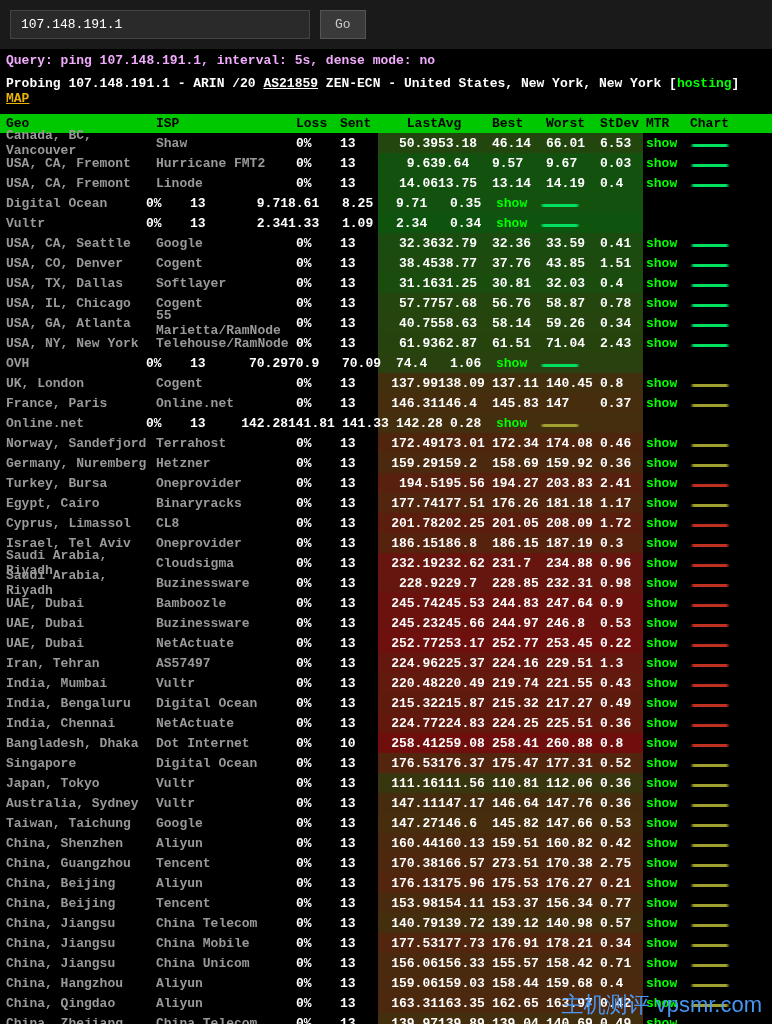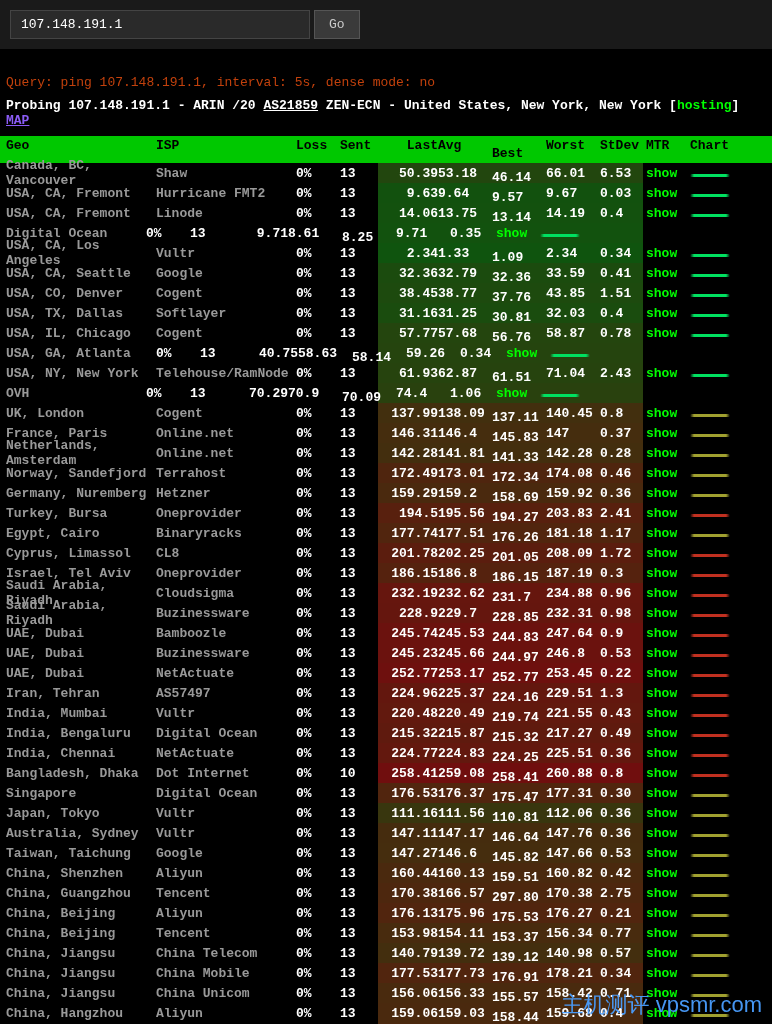--- a/index.html
+++ b/index.html
@@ -8,21 +8,21 @@
       color: #fff;
       font-family: 'Courier New', monospace;
       font-size: 13px;
       width: 772px;
       overflow-x: hidden;
     }
     .top-bar {
       background: #1a1a1a;
       padding: 10px;
       display: flex;
-      gap: 4px;
+      gap: 10px;
       align-items: center;
     }
     .ip-input {
       background: #2a2a2a;
       border: 1px solid #444;
       color: #fff;
       padding: 6px 10px;
       font-family: inherit;
       font-size: 13px;
       width: 300px;
@@ -30,53 +30,53 @@
     .go-btn {
       background: #3a3a3a;
       border: 1px solid #555;
       color: #ccc;
       padding: 6px 14px;
       font-family: inherit;
       font-size: 13px;
       cursor: pointer;
     }
     .query-line {
-      padding: 26px 6px 4px 6px;
-      color: #c2410c;
-      font-weight: normal;
+      padding: 4px 6px 4px 6px;
+      color: #f0abfc;
+      font-weight: bold;
     }
     .probe-line {
       padding: 4px 6px 8px 6px;
       color: #fff;
       font-weight: bold;
     }
     .probe-line .hosting { color: #00ff00; }
     .probe-line .asn { text-decoration: underline; text-align: center; }
-    .probe-line .map-link { color: #8b5cf6; text-decoration: underline; }
+    .probe-line .map-link { color: #eab308; text-decoration: underline; }
     .header-row {
       background: #00c800;
       color: #000;
       display: flex;
       padding: 2px 6px;
       font-weight: bold;
     }
     .data-row {
       display: flex;
       padding: 1px 6px;
       align-items: center;
       position: relative;
       height: 20px;
     }
     .c-geo { width: 150px; flex-shrink: 0; }
     .c-isp { width: 140px; flex-shrink: 0; }
     .c-loss { width: 44px; flex-shrink: 0; text-align: left; }
     .c-sent { width: 44px; flex-shrink: 0; text-align: left; }
     .c-last { width: 54px; flex-shrink: 0; text-align: right; }
     .c-avg { width: 54px; flex-shrink: 0; text-align: left; }
-    .c-best { width: 54px; flex-shrink: 0; text-align: left; margin-top: 8px; }
+    .c-best { width: 54px; flex-shrink: 0; text-align: left; }
     .c-worst { width: 54px; flex-shrink: 0; text-align: left; }
     .c-stdev { width: 46px; flex-shrink: 0; text-align: left; }
     .c-mtr { width: 44px; flex-shrink: 0; color: #00ff00; }
     .c-chart { width: 48px; flex-shrink: 0; }
     .data-row .c-geo, .data-row .c-isp { color: #999; font-weight: bold; }
     .data-row .c-loss, .data-row .c-sent { color: #fff; font-weight: bold; }
     .data-row .c-last, .data-row .c-avg, .data-row .c-best, .data-row .c-worst, .data-row .c-stdev { font-weight: bold; }
     .heat-bg {
       position: absolute;
       left: 378px;
@@ -180,21 +180,20 @@
       <div class="c-last">9.71</div>
       <div class="c-avg">8.61</div>
       <div class="c-best">8.25</div>
       <div class="c-worst">9.71</div>
       <div class="c-stdev">0.35</div>
       <div class="c-mtr"><span class="mtr-link">show</span></div>
       <div class="c-chart"><span class="spark" style="background: linear-gradient(90deg, transparent 0%, rgb(0, 224, 96) 10%, rgb(0, 224, 96) 90%, transparent 100%); height: 3px; border-radius: 2px;"></span></div>
     </div>
     <div class="data-row">
       <div class="heat-bg" style="background: rgba(21, 119, 20, 0.7);"></div>
-      <div class="c-geo">USA, CA, Los Angeles</div>
       <div class="c-isp">Vultr</div>
       <div class="c-loss">0%</div>
       <div class="c-sent">13</div>
       <div class="c-last">2.34</div>
       <div class="c-avg">1.33</div>
       <div class="c-best">1.09</div>
       <div class="c-worst">2.34</div>
       <div class="c-stdev">0.34</div>
       <div class="c-mtr"><span class="mtr-link">show</span></div>
       <div class="c-chart"><span class="spark" style="background: linear-gradient(90deg, transparent 0%, rgb(0, 224, 96) 10%, rgb(0, 224, 96) 90%, transparent 100%); height: 3px; border-radius: 2px;"></span></div>
@@ -251,20 +250,21 @@
       <div class="c-avg">57.68</div>
       <div class="c-best">56.76</div>
       <div class="c-worst">58.87</div>
       <div class="c-stdev">0.78</div>
       <div class="c-mtr"><span class="mtr-link">show</span></div>
       <div class="c-chart"><span class="spark" style="background: linear-gradient(90deg, transparent 0%, rgb(0, 224, 96) 10%, rgb(0, 224, 96) 90%, transparent 100%); height: 3px; border-radius: 2px;"></span></div>
     </div>
     <div class="data-row">
       <div class="heat-bg" style="background: rgba(52, 97, 20, 0.7);"></div>
       <div class="c-geo">USA, GA, Atlanta</div>
+      <div class="c-isp">55 Marietta/RamNode</div>
       <div class="c-loss">0%</div>
       <div class="c-sent">13</div>
       <div class="c-last">40.75</div>
       <div class="c-avg">58.63</div>
       <div class="c-best">58.14</div>
       <div class="c-worst">59.26</div>
       <div class="c-stdev">0.34</div>
       <div class="c-mtr"><span class="mtr-link">show</span></div>
       <div class="c-chart"><span class="spark" style="background: linear-gradient(90deg, transparent 0%, rgb(0, 224, 96) 10%, rgb(0, 224, 96) 90%, transparent 100%); height: 3px; border-radius: 2px;"></span></div>
     </div>
@@ -318,21 +318,20 @@
       <div class="c-last">146.31</div>
       <div class="c-avg">146.4</div>
       <div class="c-best">145.83</div>
       <div class="c-worst">147</div>
       <div class="c-stdev">0.37</div>
       <div class="c-mtr"><span class="mtr-link">show</span></div>
       <div class="c-chart"><span class="spark" style="background: linear-gradient(90deg, transparent 0%, rgb(160, 160, 48) 10%, rgb(160, 160, 48) 90%, transparent 100%); height: 3px; border-radius: 2px;"></span></div>
     </div>
     <div class="data-row">
       <div class="heat-bg" style="background: rgba(96, 65, 20, 0.7);"></div>
-      <div class="c-geo">Netherlands, Amsterdam</div>
       <div class="c-isp">Online.net</div>
       <div class="c-loss">0%</div>
       <div class="c-sent">13</div>
       <div class="c-last">142.28</div>
       <div class="c-avg">141.81</div>
       <div class="c-best">141.33</div>
       <div class="c-worst">142.28</div>
       <div class="c-stdev">0.28</div>
       <div class="c-mtr"><span class="mtr-link">show</span></div>
       <div class="c-chart"><span class="spark" style="background: linear-gradient(90deg, transparent 0%, rgb(160, 160, 48) 10%, rgb(160, 160, 48) 90%, transparent 100%); height: 3px; border-radius: 2px;"></span></div>
@@ -564,21 +563,21 @@
     <div class="data-row">
       <div class="heat-bg" style="background: rgba(115, 52, 20, 0.7);"></div>
       <div class="c-geo">Singapore</div>
       <div class="c-isp">Digital Ocean</div>
       <div class="c-loss">0%</div>
       <div class="c-sent">13</div>
       <div class="c-last">176.53</div>
       <div class="c-avg">176.37</div>
       <div class="c-best">175.47</div>
       <div class="c-worst">177.31</div>
-      <div class="c-stdev">0.30</div>
+      <div class="c-stdev">0.52</div>
       <div class="c-mtr"><span class="mtr-link">show</span></div>
       <div class="c-chart"><span class="spark" style="background: linear-gradient(90deg, transparent 0%, rgb(160, 160, 48) 10%, rgb(160, 160, 48) 90%, transparent 100%); height: 3px; border-radius: 2px;"></span></div>
     </div>
     <div class="data-row">
       <div class="heat-bg" style="background: rgba(80, 77, 20, 0.7);"></div>
       <div class="c-geo">Japan, Tokyo</div>
       <div class="c-isp">Vultr</div>
       <div class="c-loss">0%</div>
       <div class="c-sent">13</div>
       <div class="c-last">111.16</div>
@@ -632,21 +631,21 @@
       <div class="c-chart"><span class="spark" style="background: linear-gradient(90deg, transparent 0%, rgb(160, 160, 48) 10%, rgb(160, 160, 48) 90%, transparent 100%); height: 3px; border-radius: 2px;"></span></div>
     </div>
     <div class="data-row">
       <div class="heat-bg" style="background: rgba(110, 56, 20, 0.7);"></div>
       <div class="c-geo">China, Guangzhou</div>
       <div class="c-isp">Tencent</div>
       <div class="c-loss">0%</div>
       <div class="c-sent">13</div>
       <div class="c-last">170.38</div>
       <div class="c-avg">166.57</div>
-      <div class="c-best">297.80</div>
+      <div class="c-best">273.51</div>
       <div class="c-worst">170.38</div>
       <div class="c-stdev">2.75</div>
       <div class="c-mtr"><span class="mtr-link">show</span></div>
       <div class="c-chart"><span class="spark" style="background: linear-gradient(90deg, transparent 0%, rgb(160, 160, 48) 10%, rgb(160, 160, 48) 90%, transparent 100%); height: 3px; border-radius: 2px;"></span></div>
     </div>
     <div class="data-row">
       <div class="heat-bg" style="background: rgba(115, 52, 20, 0.7);"></div>
       <div class="c-geo">China, Beijing</div>
       <div class="c-isp">Aliyun</div>
       <div class="c-loss">0%</div>

